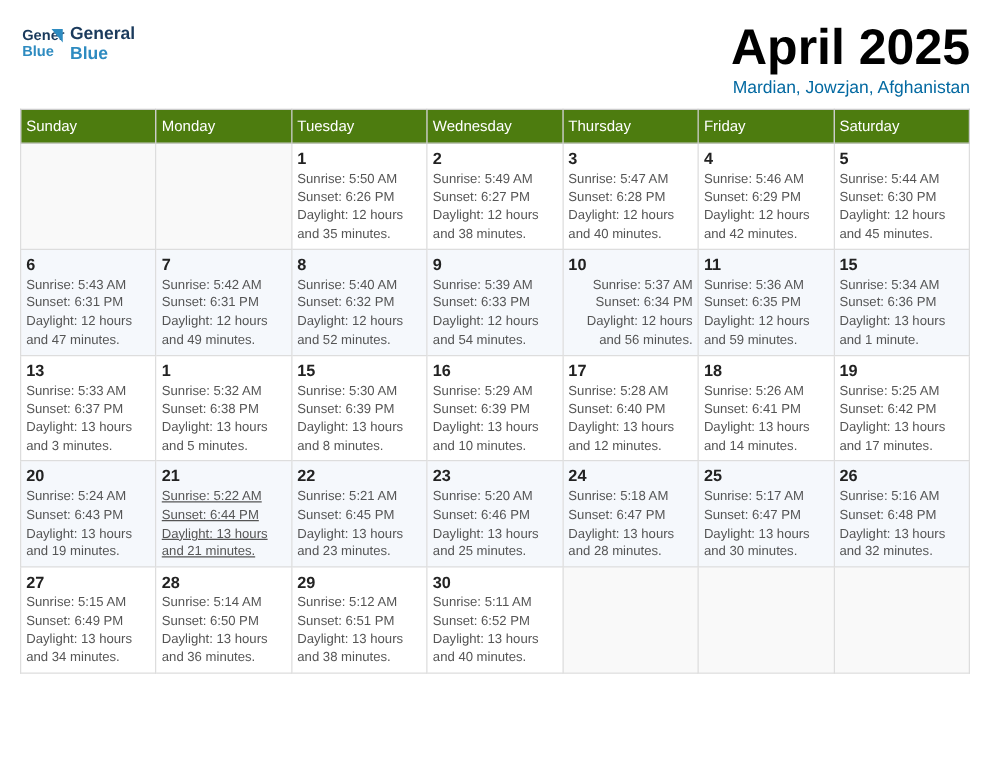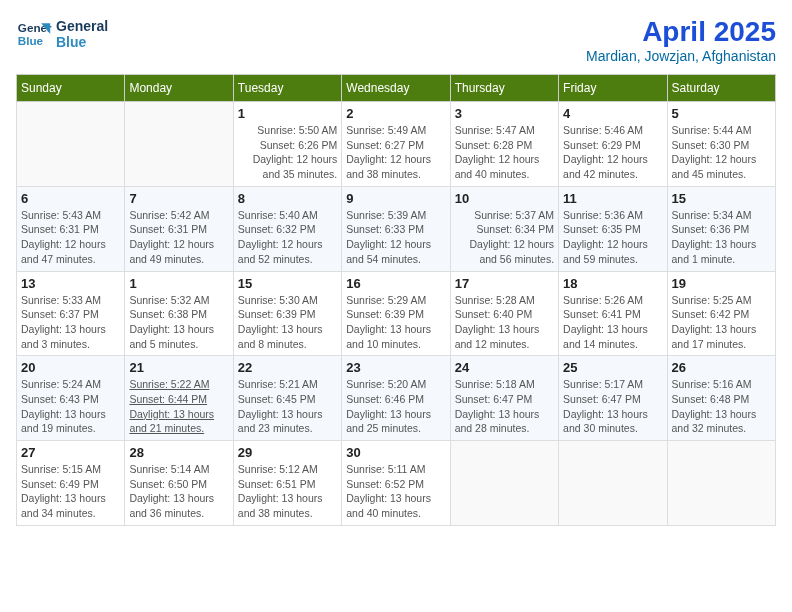--- a/index.html
+++ b/index.html
@@ -22,23 +22,23 @@
       gap: 4px;
     }
     .logo-icon {
       width: 36px;
       height: 36px;
     }
     .title-area {
       text-align: right;
     }
     .main-title {
-      font-size: 28px;
+      font-size: 40px;
       font-weight: bold;
-      color: #1d4ed8;
+      color: #000000;
     }
     .subtitle {
       font-size: 14px;
       color: #0369a1;
     }
     table {
       width: 100%;
       border-collapse: collapse;
       font-size: 11px;
     }
@@ -114,21 +114,21 @@
         <th>Friday</th>
         <th>Saturday</th>
       </tr>
   </thead>
   <tbody id="calendar-body">
   <tr>
         <td class="empty-cell"></td>
         <td class="empty-cell"></td>
         <td>
           <span class="cell-date">1</span>
-          <div class="cell-info" style="white-space: pre-line; text-align: right;">Sunrise: 5:50 AM
+          <div class="cell-info" style="white-space: pre-line;">Sunrise: 5:50 AM
 Sunset: 6:26 PM
 Daylight: 12 hours and 35 minutes.</div>
         </td>
         <td>
           <span class="cell-date">2</span>
           <div class="cell-info" style="white-space: pre-line;">Sunrise: 5:49 AM
 Sunset: 6:27 PM
 Daylight: 12 hours and 38 minutes.</div>
         </td>
         <td>

